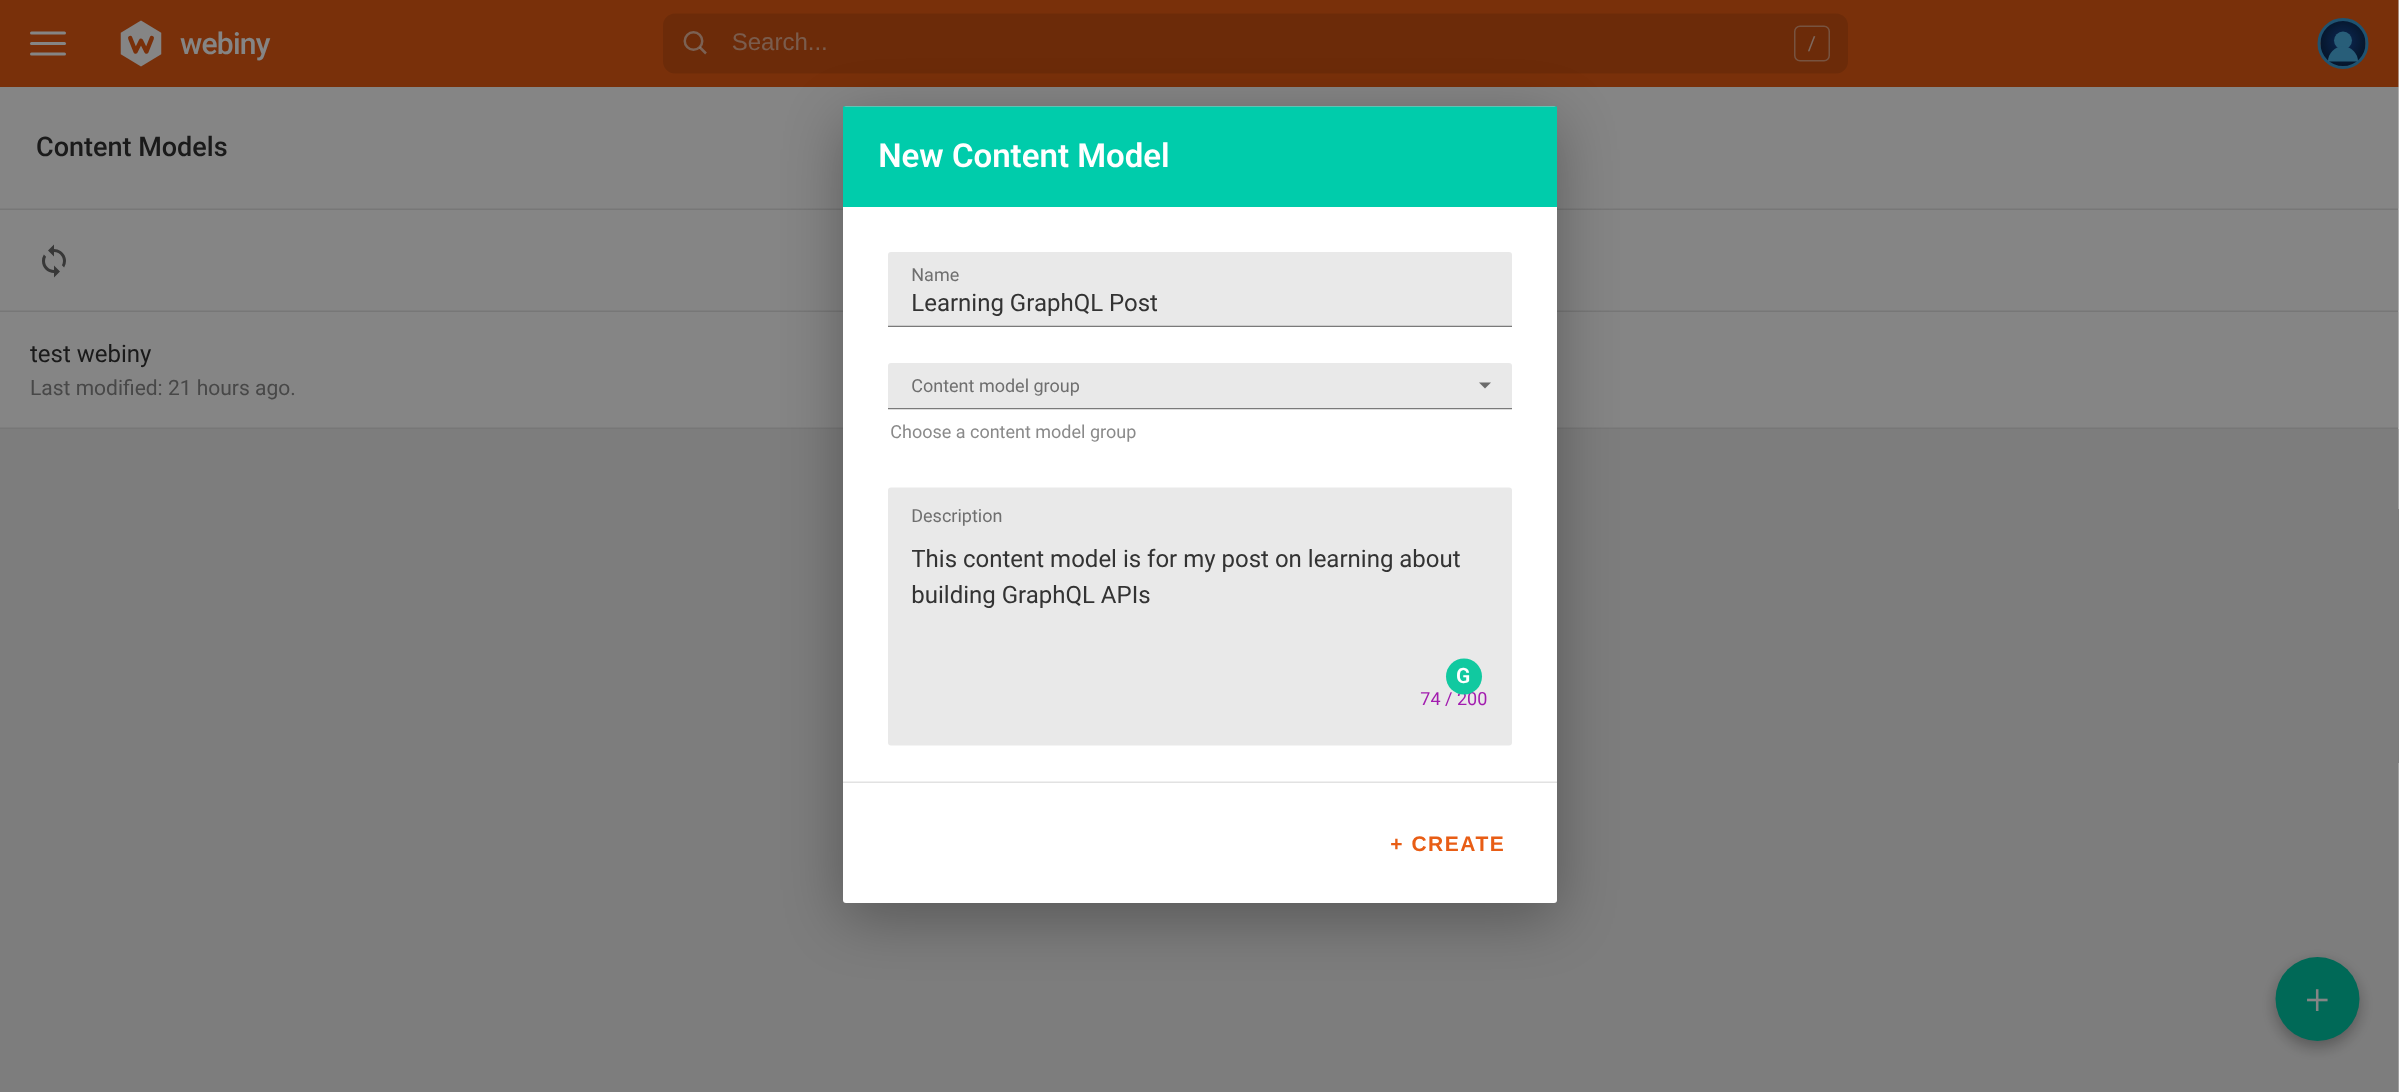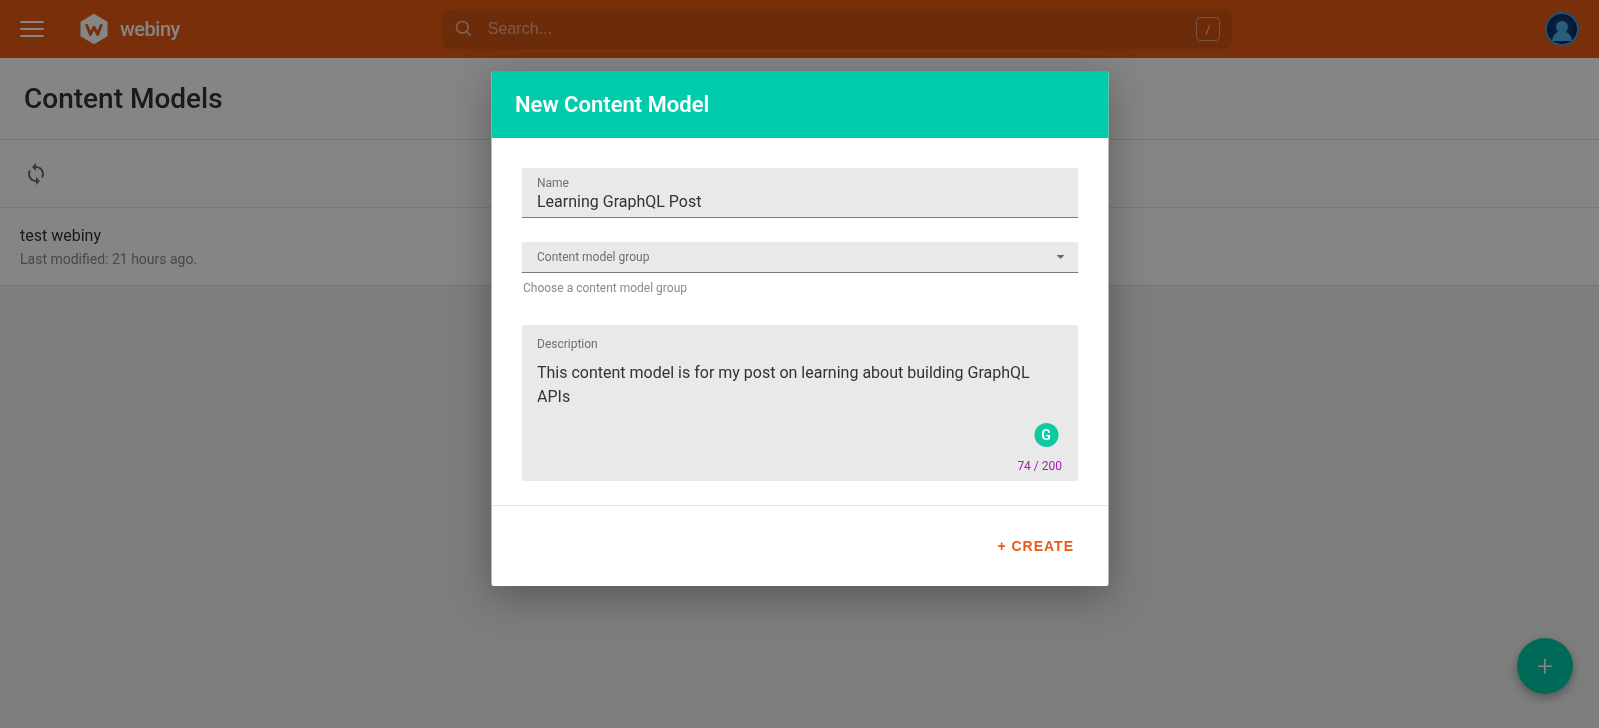--- a/index.html
+++ b/index.html
@@ -66,21 +66,21 @@
     }
     .avatar::after {
       content:''; position:absolute; width: 20px; height: 10px; border-radius: 10px 10px 0 0;
       background: #4db4e8; bottom: 3px;
     }
 
     .page-title-bar {
       height: 82px; background: #fff; display: flex; align-items: center;
       padding: 0 24px; border-bottom: 1px solid #e5e5e5;
     }
-    .page-title { font-size: 28px; font-weight: 500; color: #333; }
+    .page-title { font-size: 18px; font-weight: 500; color: #333; }
 
     .toolbar {
       height: 68px; background: #fff; border-bottom: 1px solid #e5e5e5;
       display: flex; align-items: center; padding: 0 24px;
     }
     .refresh-icon { width: 24px; height: 24px; cursor: pointer; }
 
     .list {
       background: #fff;
     }
@@ -99,21 +99,21 @@
       box-shadow: 0 4px 10px rgba(0,0,0,0.3);
     }
 
     .overlay {
       position: absolute; inset: 0; background: rgba(0,0,0,0.48);
       z-index: 100;
     }
 
     .modal {
       position: absolute; left: 50%; transform: translateX(-50%);
-      top: 71px; width: 617px; background: #fff;
+      top: 71px; width: 476px; background: #fff;
       border-radius: 2px; box-shadow: 0 10px 40px rgba(0,0,0,0.3);
       z-index: 101;
       display: flex; flex-direction: column;
     }
     .modal-header {
       background: #00ccab; height: 67px; padding: 0 24px;
       display: flex; align-items: center;
     }
     .modal-title { color: #fff; font-size: 22px; font-weight: 600; }
     .modal-body {
@@ -128,21 +128,21 @@
       background: transparent; border: none; outline: none;
       font-size: 16px; color: #333; width: 100%; font-family: inherit;
     }
     .form-helper { font-size: 12px; color: #8a8a8a; margin-top: 8px; margin-left: 2px; }
     .field-gap { height: 24px; }
     .select-field { position: relative; }
     .select-caret {
       position: absolute; right: 12px; top: 50%; transform: translateY(-50%);
     }
     .textarea-wrap {
-      background: #e9e9e9; border-radius: 2px; padding: 12px 16px 8px;
+      background: #e9e9e9; border-radius: 2px; padding: 12px 16px 24px;
       margin-top: 30px;
       position: relative;
     }
     .textarea-wrap .form-field-label { margin-bottom: 10px; }
     .textarea-wrap textarea {
       background: transparent; border: none; outline: none; resize: none;
       font-size: 16px; color: #333; width: 100%; font-family: inherit;
       line-height: 1.5; height: 90px;
     }
     .char-count { text-align: right; font-size: 12px; color: #a21caf; margin-top: 4px; }

